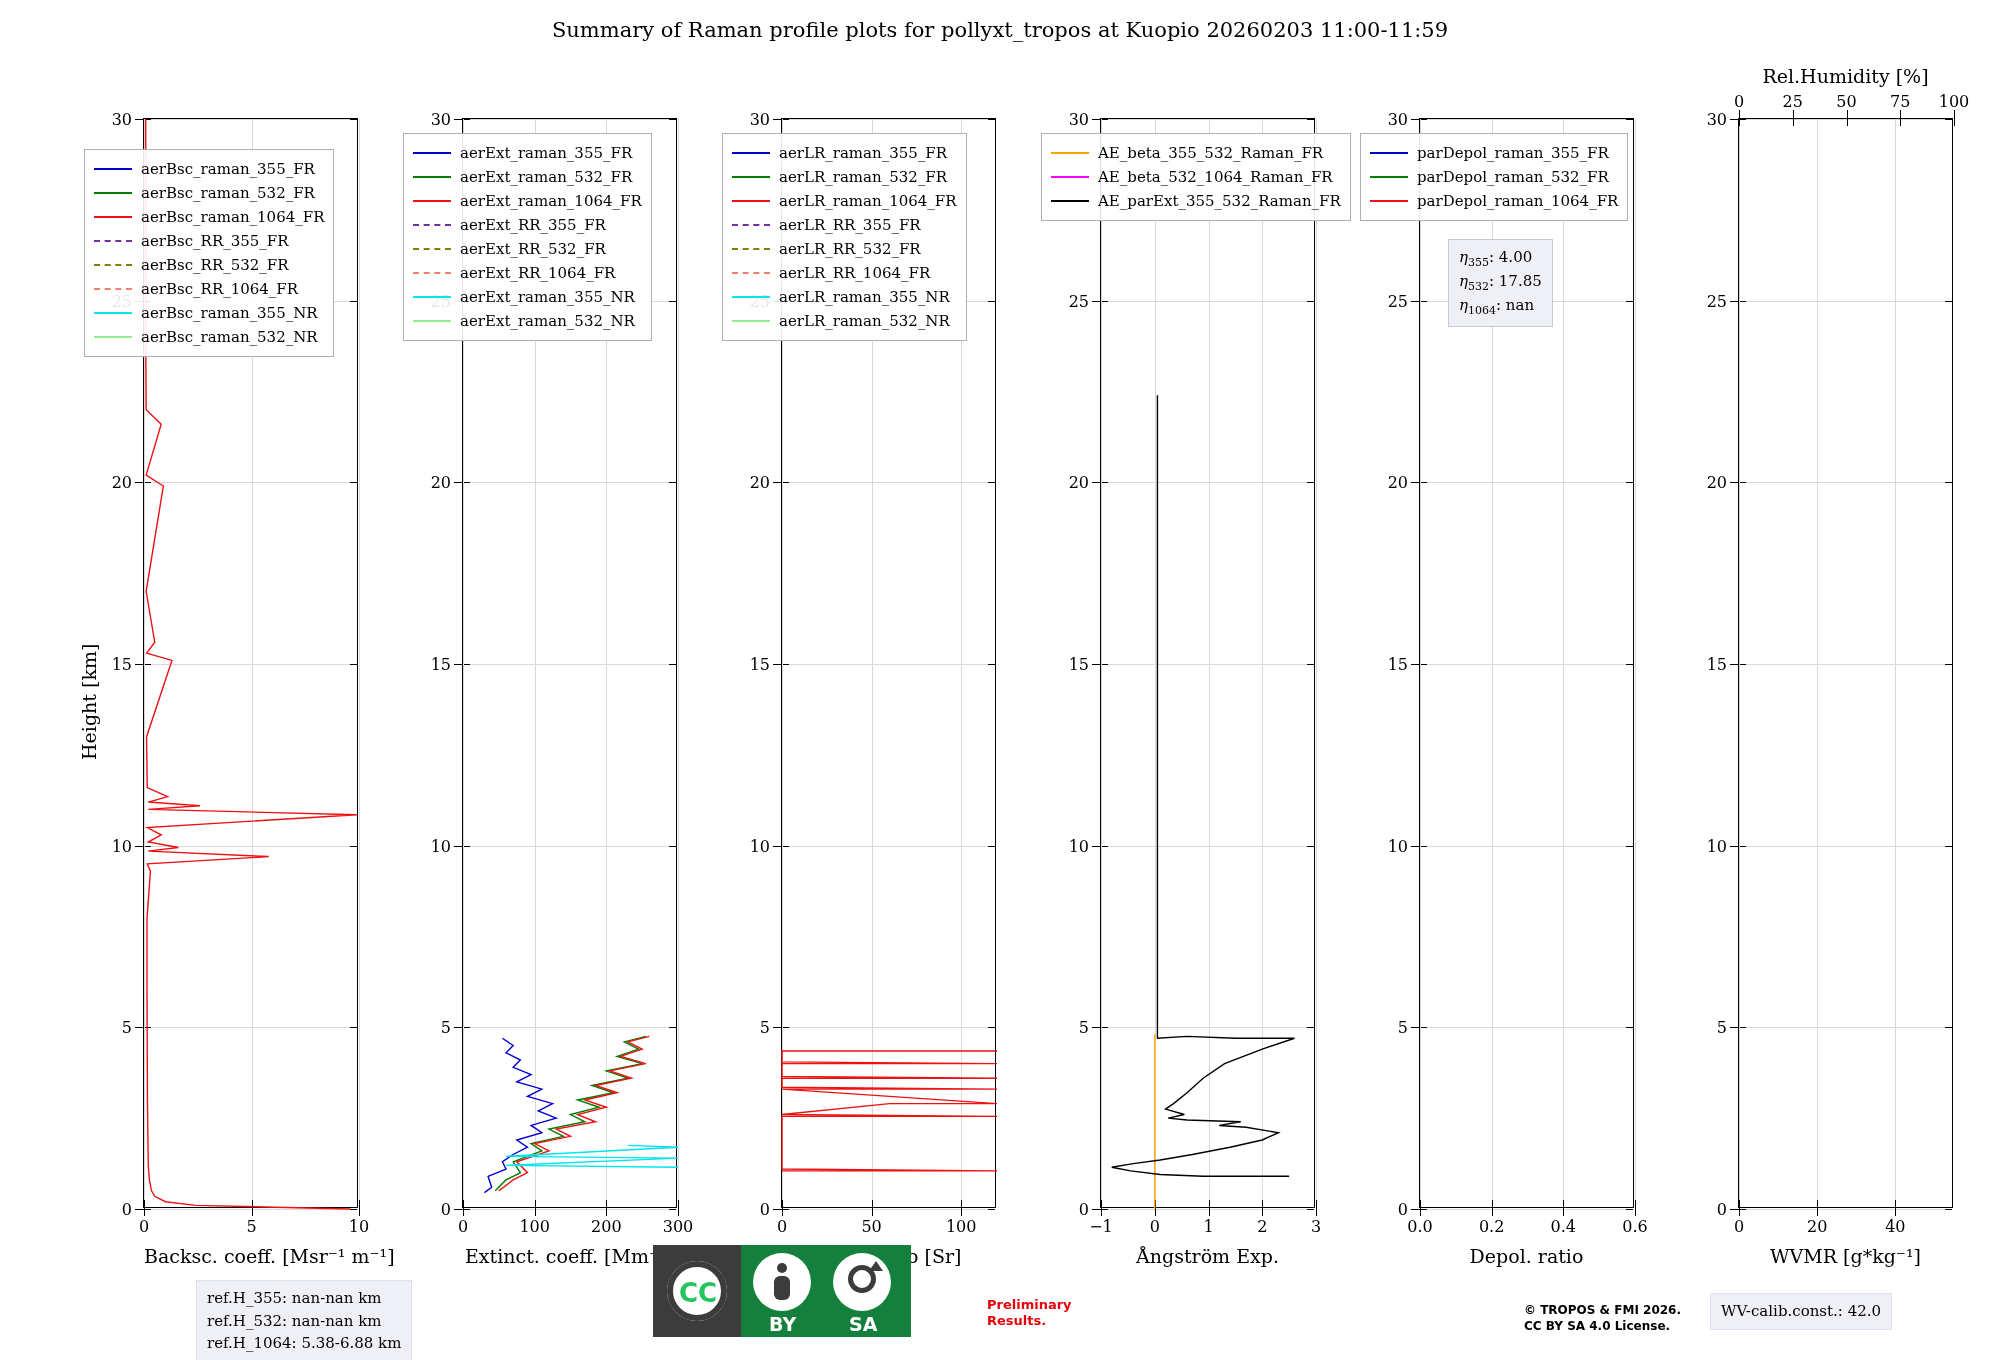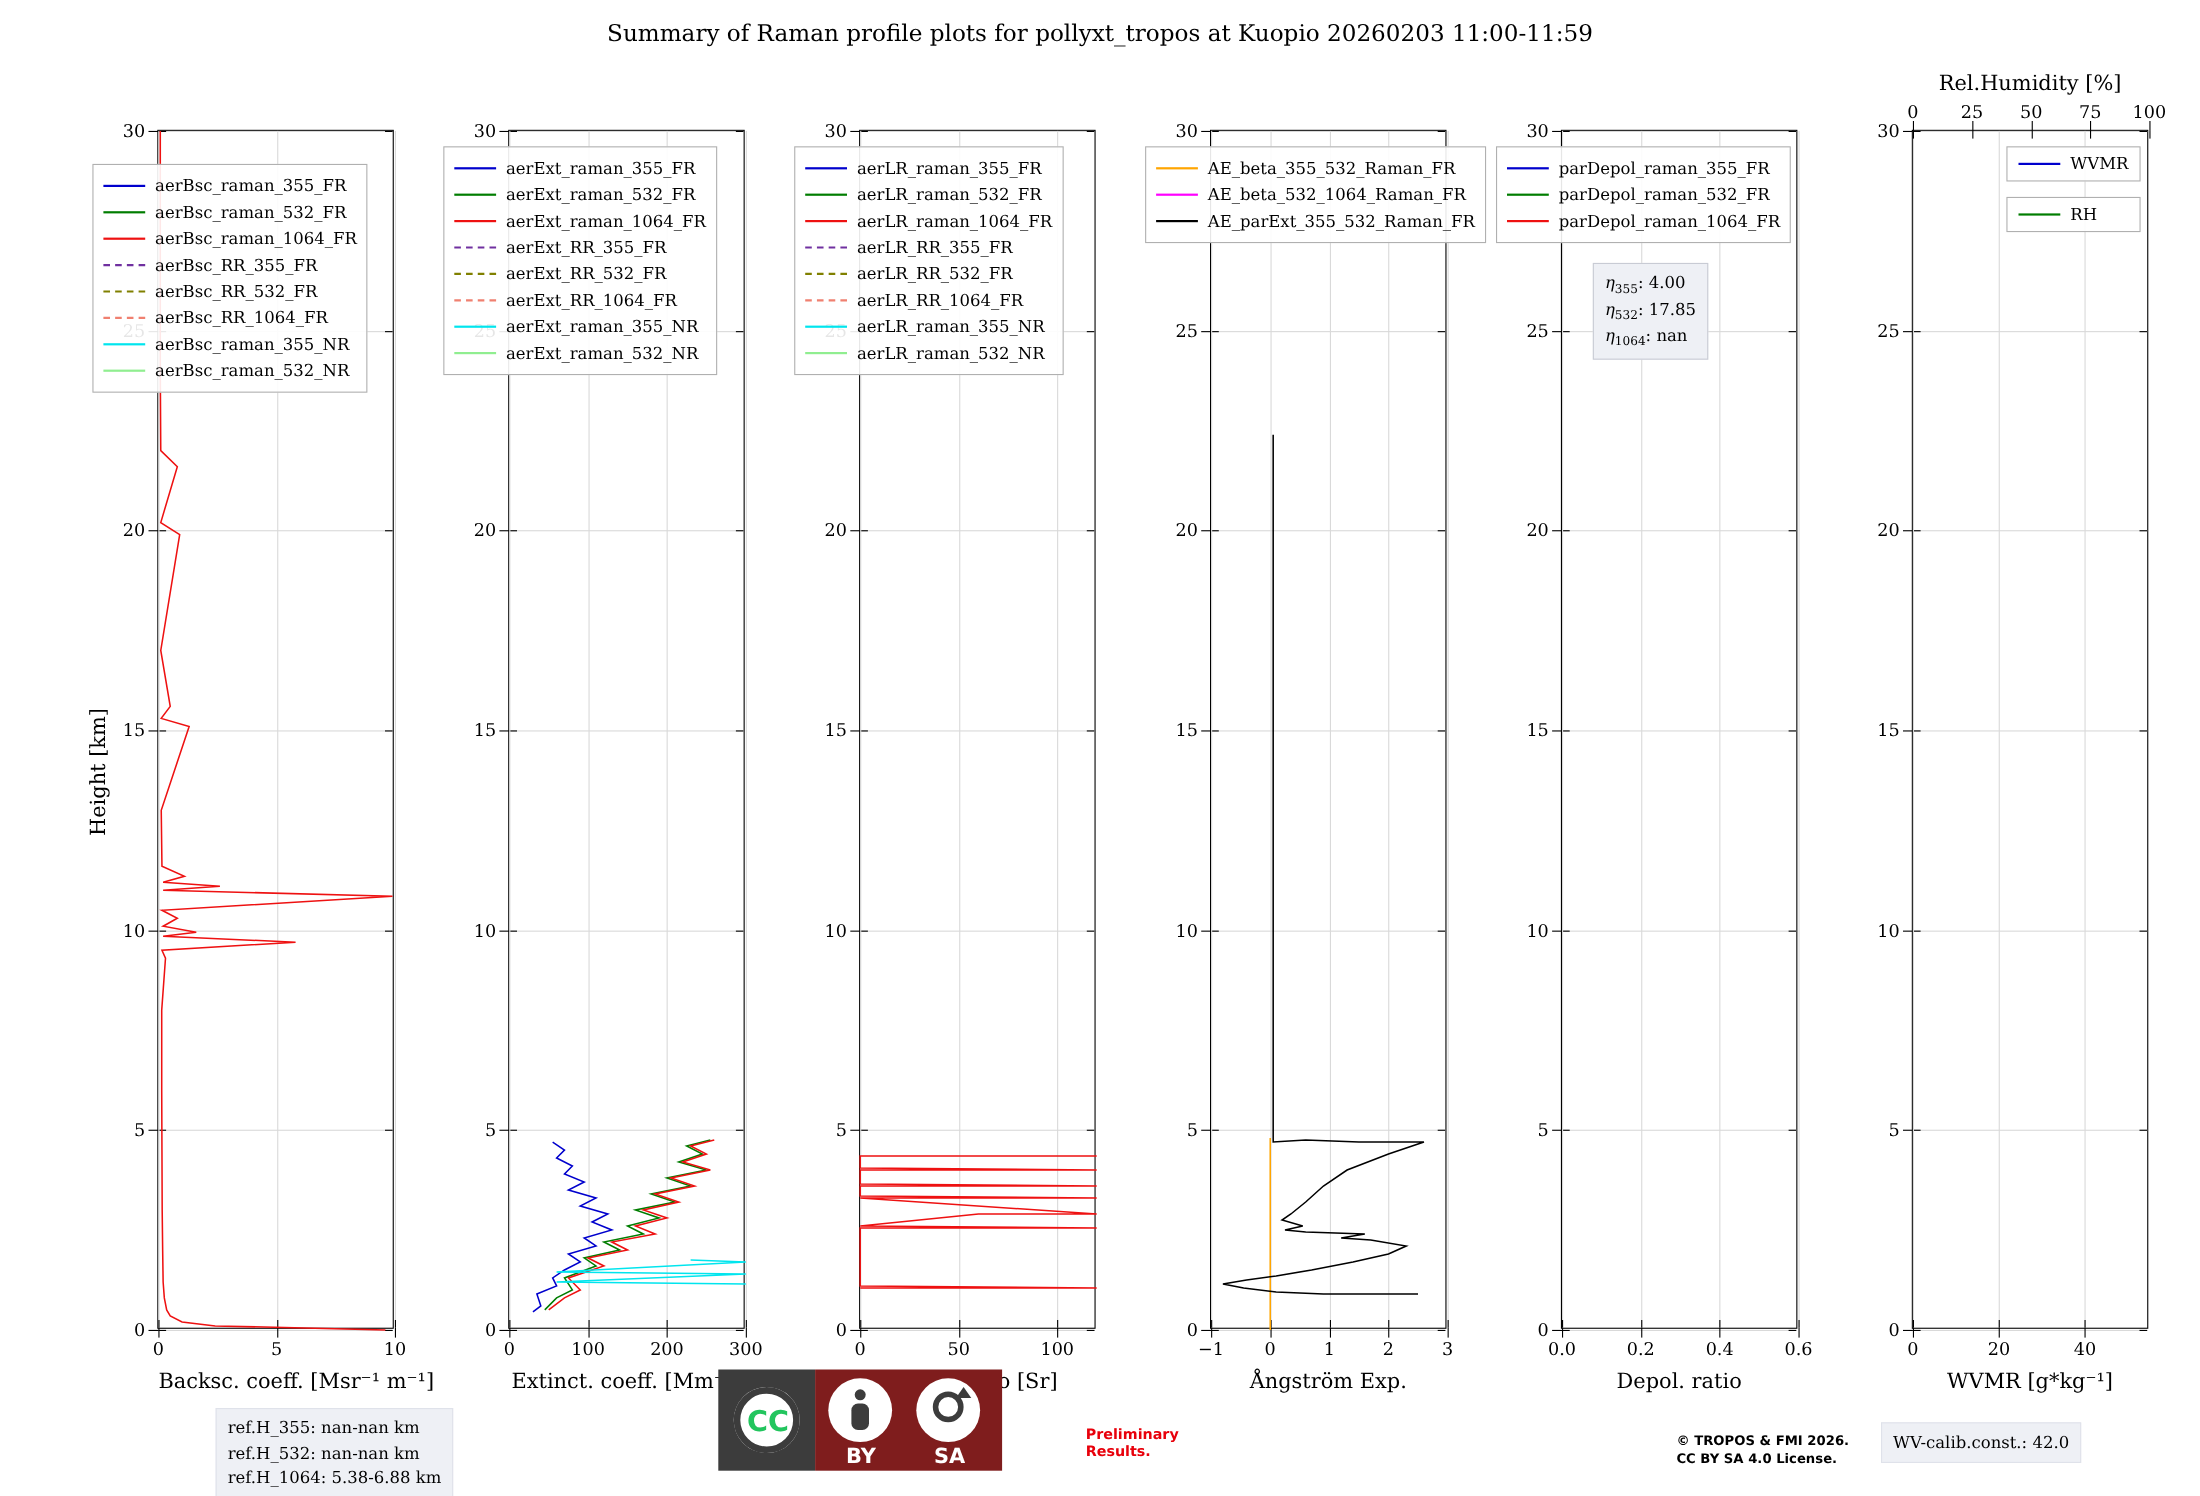--- a/index.html
+++ b/index.html
@@ -45,21 +45,21 @@
   .legend .row{display:flex;align-items:center;height:24px;}
   .legend .swatch{width:38px;height:0;border-top-width:2.2px;margin-right:9px;flex:none;}
   .legend .lbl{white-space:nowrap;}
   .textbox{
     position:absolute;background:#eef0f5;border:1px solid #c8cbd4;
     font-size:15px;padding:7px 10px;line-height:1.45;box-sizing:border-box;z-index:6;
   }
   .plain-box{position:absolute;font-size:15px;line-height:1.5;}
   #cc-badge{position:absolute;left:653px;top:1245px;width:258px;height:92px;}
   #cc-badge .left{position:absolute;left:0;top:0;width:88px;height:92px;background:#3c3c3c;}
-  #cc-badge .right{position:absolute;left:88px;top:0;width:170px;height:92px;background:#7f1d1d;}
+  #cc-badge .right{position:absolute;left:88px;top:0;width:170px;height:92px;background:#15803d;}
   .ccircle{position:absolute;border-radius:50%;background:#fff;}
   .cctext{position:absolute;color:#fff;font-family:"DejaVu Sans",sans-serif;font-weight:bold;font-size:19px;}
   #prelim{position:absolute;left:987px;top:1297px;color:#e8000b;font-family:"DejaVu Sans",sans-serif;
           font-weight:bold;font-size:13px;line-height:1.25;}
   #copyright{position:absolute;left:1480px;top:1303px;font-family:"DejaVu Sans",sans-serif;
           font-weight:bold;font-size:12px;line-height:1.3;margin-left:44px;}
   svg{position:absolute;left:0;top:0;overflow:visible;}
 </style>
 </head>
 <body>
@@ -557,30 +557,20 @@
         <div class="xlabel-top" style="left: 107.5px;">50</div>
         <div class="xtick-t" style="left: 161.25px;"></div>
         <div class="xtick-t-in" style="left: 161.25px;"></div>
         <div class="xlabel-top" style="left: 161.25px;">75</div>
         <div class="xtick-t" style="left: 215px;"></div>
         <div class="xtick-t-in" style="left: 215px;"></div>
         <div class="xlabel-top" style="left: 215px;">100</div>
         <div class="axis-title-top">Rel.Humidity [%]</div>
         <svg width="215" height="1090"></svg>
         <div class="axis-title">WVMR [g*kg⁻¹]</div>
-        <div class="legend" style="right: 6px; top: 14px; border: none; background: transparent; padding: 0px; display: block;">
-          <div class="row" style="border: 1px solid rgb(176, 176, 176); background: rgba(255, 255, 255, 0.9); padding: 4px 10px; margin-bottom: 14px; height: 22px;">
-            <span class="swatch" style="border-top-style: solid; border-top-color: rgb(0, 0, 205);"></span>
-            <span class="lbl">WVMR</span>
-          </div>
-          <div class="row" style="border: 1px solid rgb(176, 176, 176); background: rgba(255, 255, 255, 0.9); padding: 4px 10px; margin-bottom: 14px; height: 22px;">
-            <span class="swatch" style="border-top-style: solid; border-top-color: rgb(0, 125, 0);"></span>
-            <span class="lbl">RH</span>
-          </div>
-        </div>
       </div>
     </div>
   </div>
 
 <div class="plain-box" style="left:196px;top:1280px;background:#eef0f5;border:1px solid #dfe2ea;padding:6px 10px;">
   <div>ref.H_355: nan-nan km</div>
   <div>ref.H_532: nan-nan km</div>
   <div>ref.H_1064: 5.38-6.88 km</div>
 </div>
 

